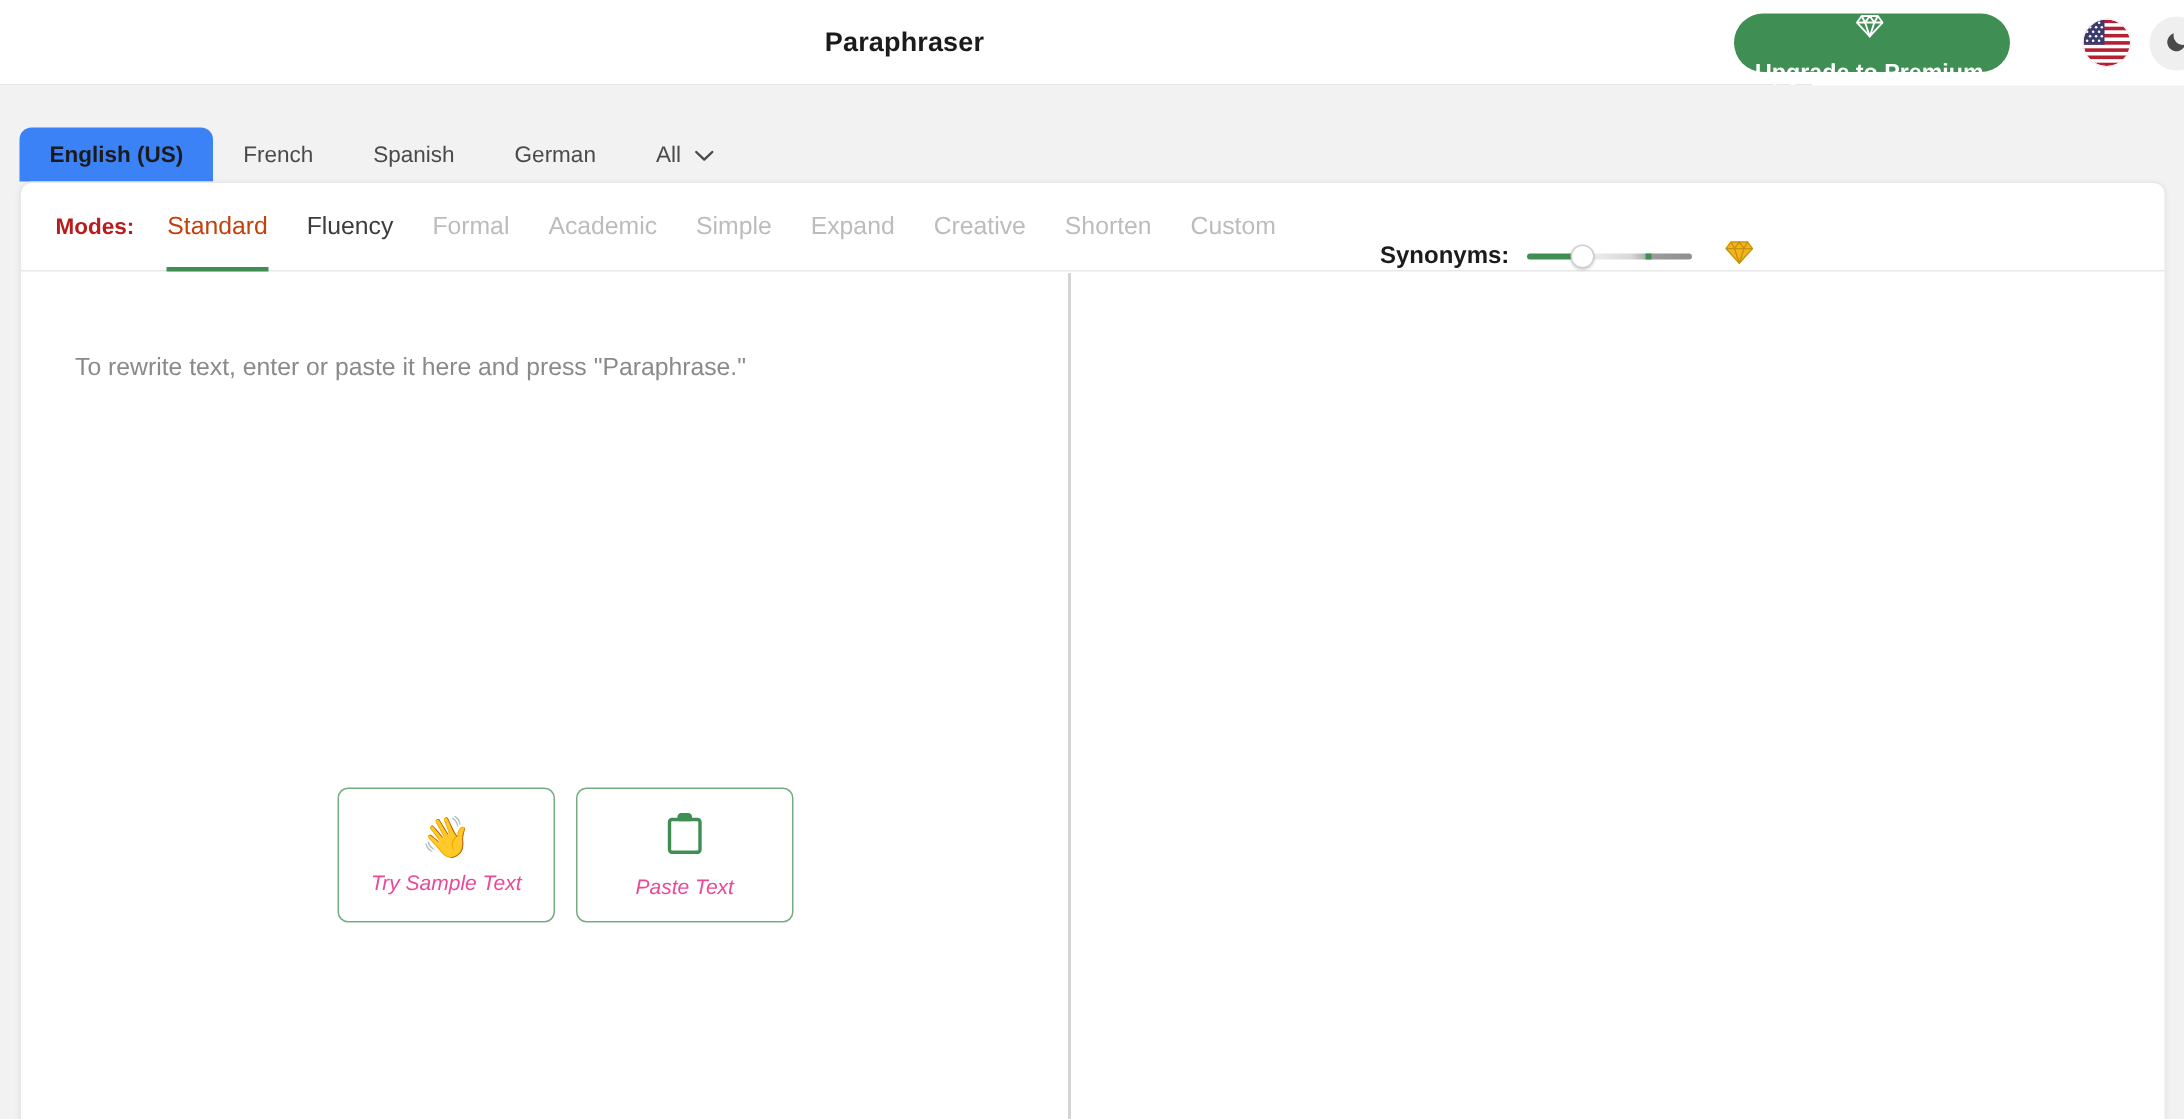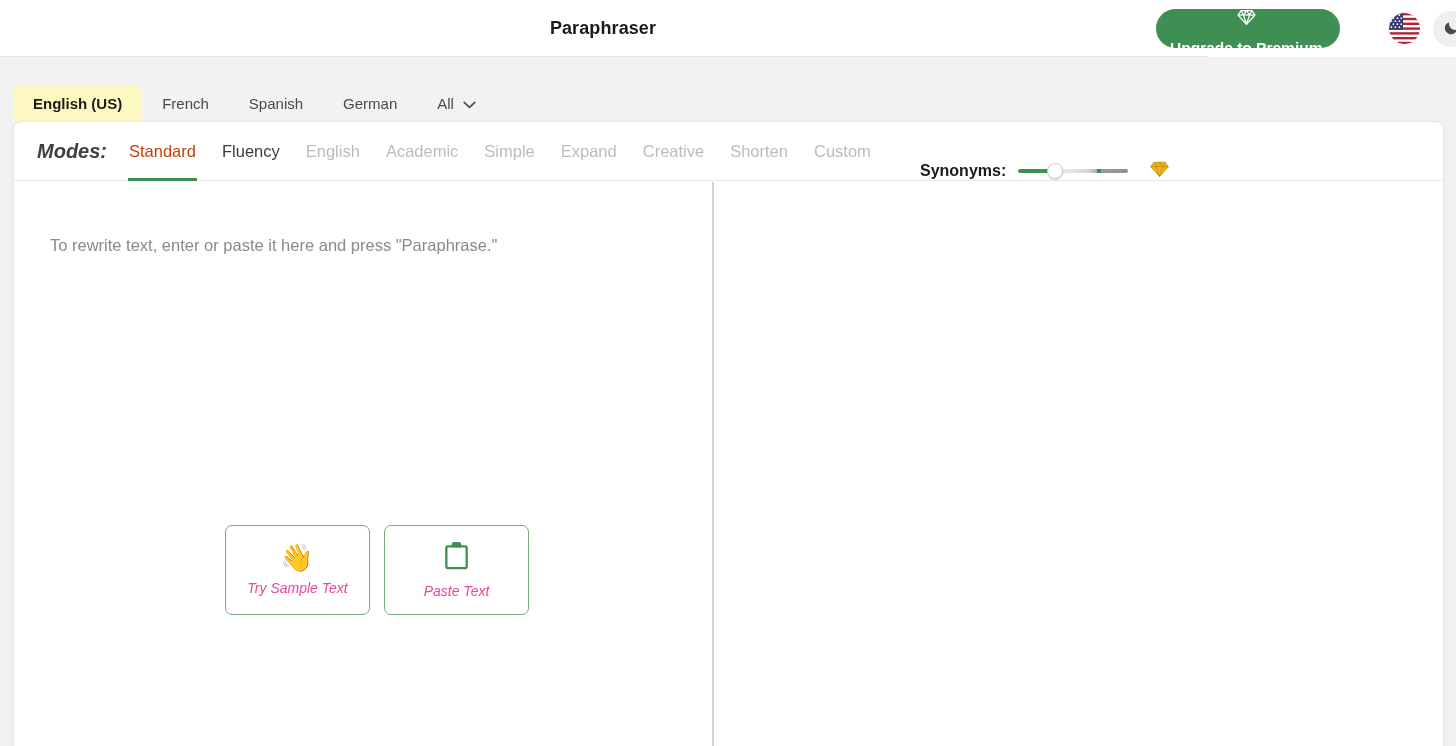--- a/index.html
+++ b/index.html
@@ -98,21 +98,21 @@
     align-items: center;
     font-size: 15px;
     color: #4a4a4a;
     background: transparent;
     border: none;
     font-family: "Liberation Sans", sans-serif;
     cursor: pointer;
     white-space: nowrap;
   }
   .lang-tab.active {
-    background: #fef9c3;
+    background: #3b82f6;
     color: #1b1b1b;
     font-weight: 700;
     border-radius: 8px 8px 0 0;
   }
   .lang-tab.with-chevron { gap: 9px; padding-right: 16px; }
 
   
   .card {
     position: absolute;
     left: 13px; top: 64px;
@@ -128,24 +128,23 @@
   .modes-row {
     position: absolute;
     left: 0; top: 0;
     width: 1429px; height: 59px;
     border-bottom: 1px solid #e8e8e8;
     display: flex;
     align-items: center;
   }
   .modes-label {
     margin-left: 23px;
-    font-size: 20px;
+    font-size: 15px;
     font-weight: 700;
-    color: #404040;
-    font-style: italic;
+    color: #b91c1c;
   }
   .mode-list { display: flex; align-items: stretch; height: 59px; }
   .mode-item {
     position: relative;
     display: flex;
     align-items: center;
     padding: 0 13px;
     font-size: 16.5px;
     color: #3c3c3c;
     background: none;
@@ -353,21 +352,21 @@
       <div class="modes-label">Modes:</div>
 
       <div class="mode-list">
         <button class="mode-item active">
           <span>Standard</span>
         </button>
         <button class="mode-item">
           <span>Fluency</span>
         </button>
         <button class="mode-item disabled">
-          <span>English</span>
+          <span>Formal</span>
         </button>
         <button class="mode-item disabled">
           <span>Academic</span>
         </button>
         <button class="mode-item disabled">
           <span>Simple</span>
         </button>
         <button class="mode-item disabled">
           <span>Expand</span>
         </button>

